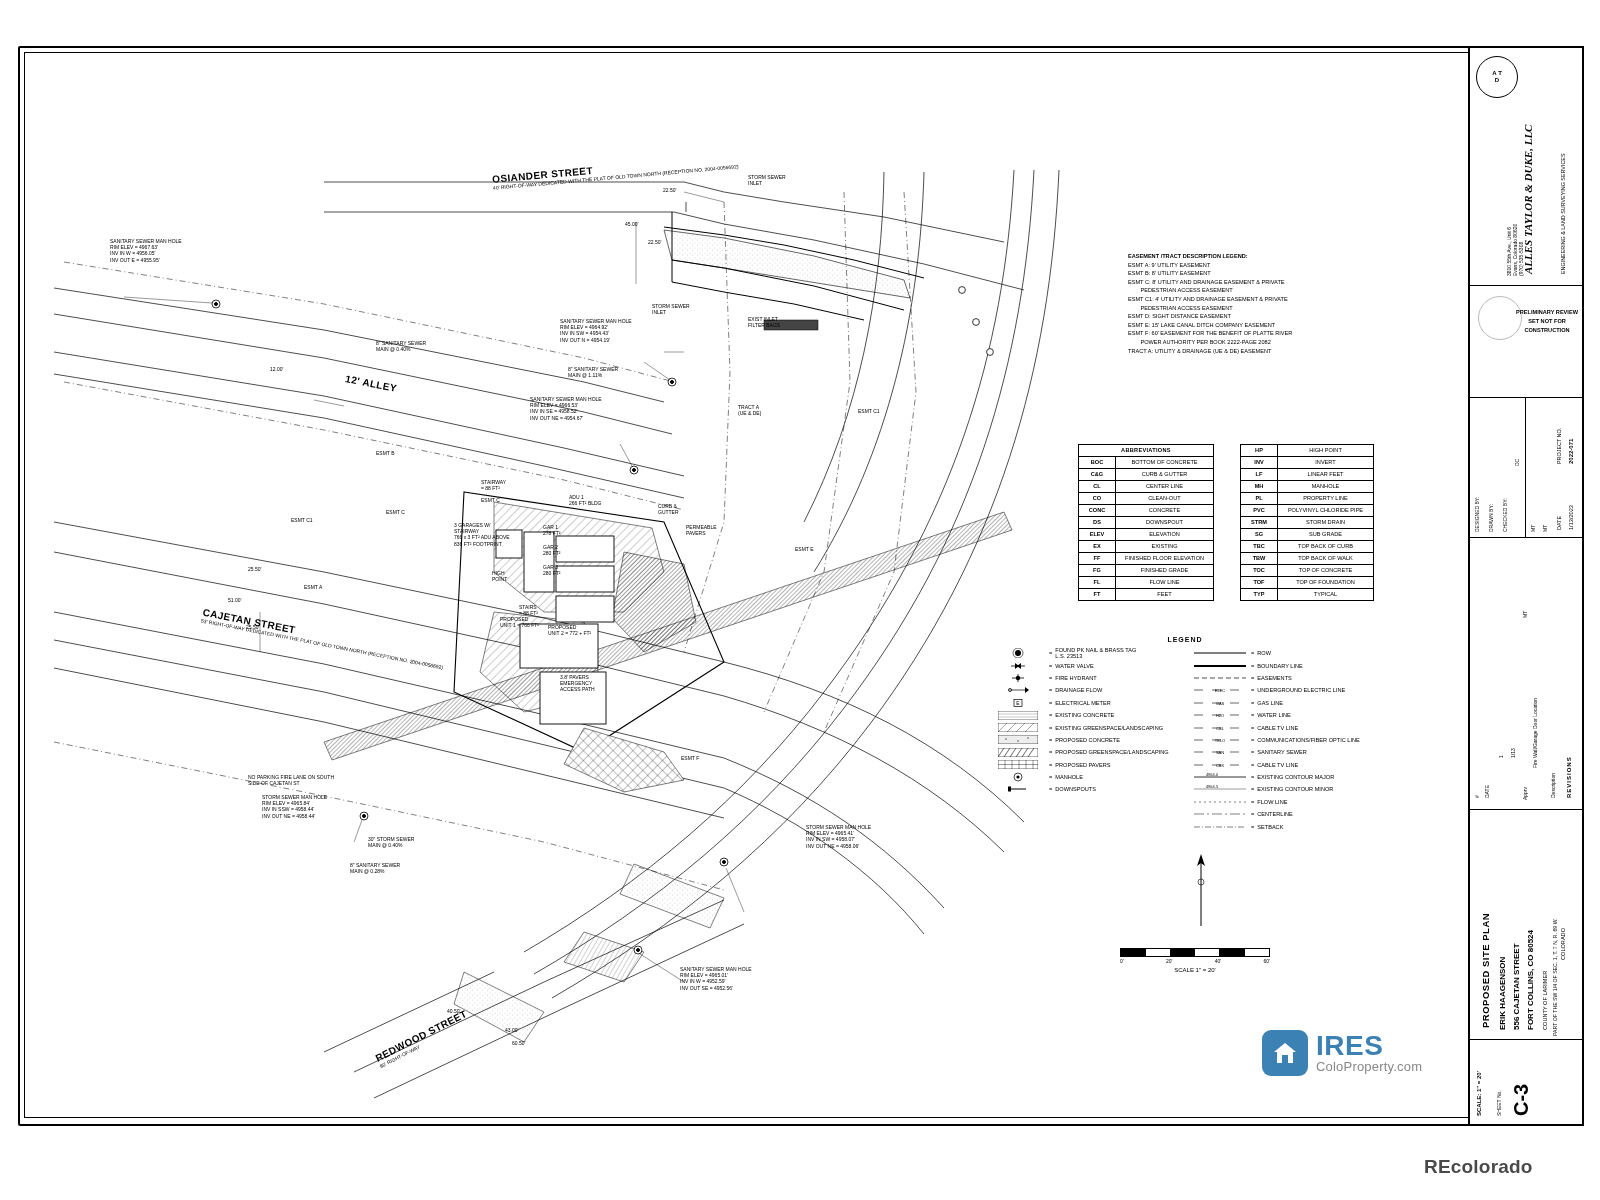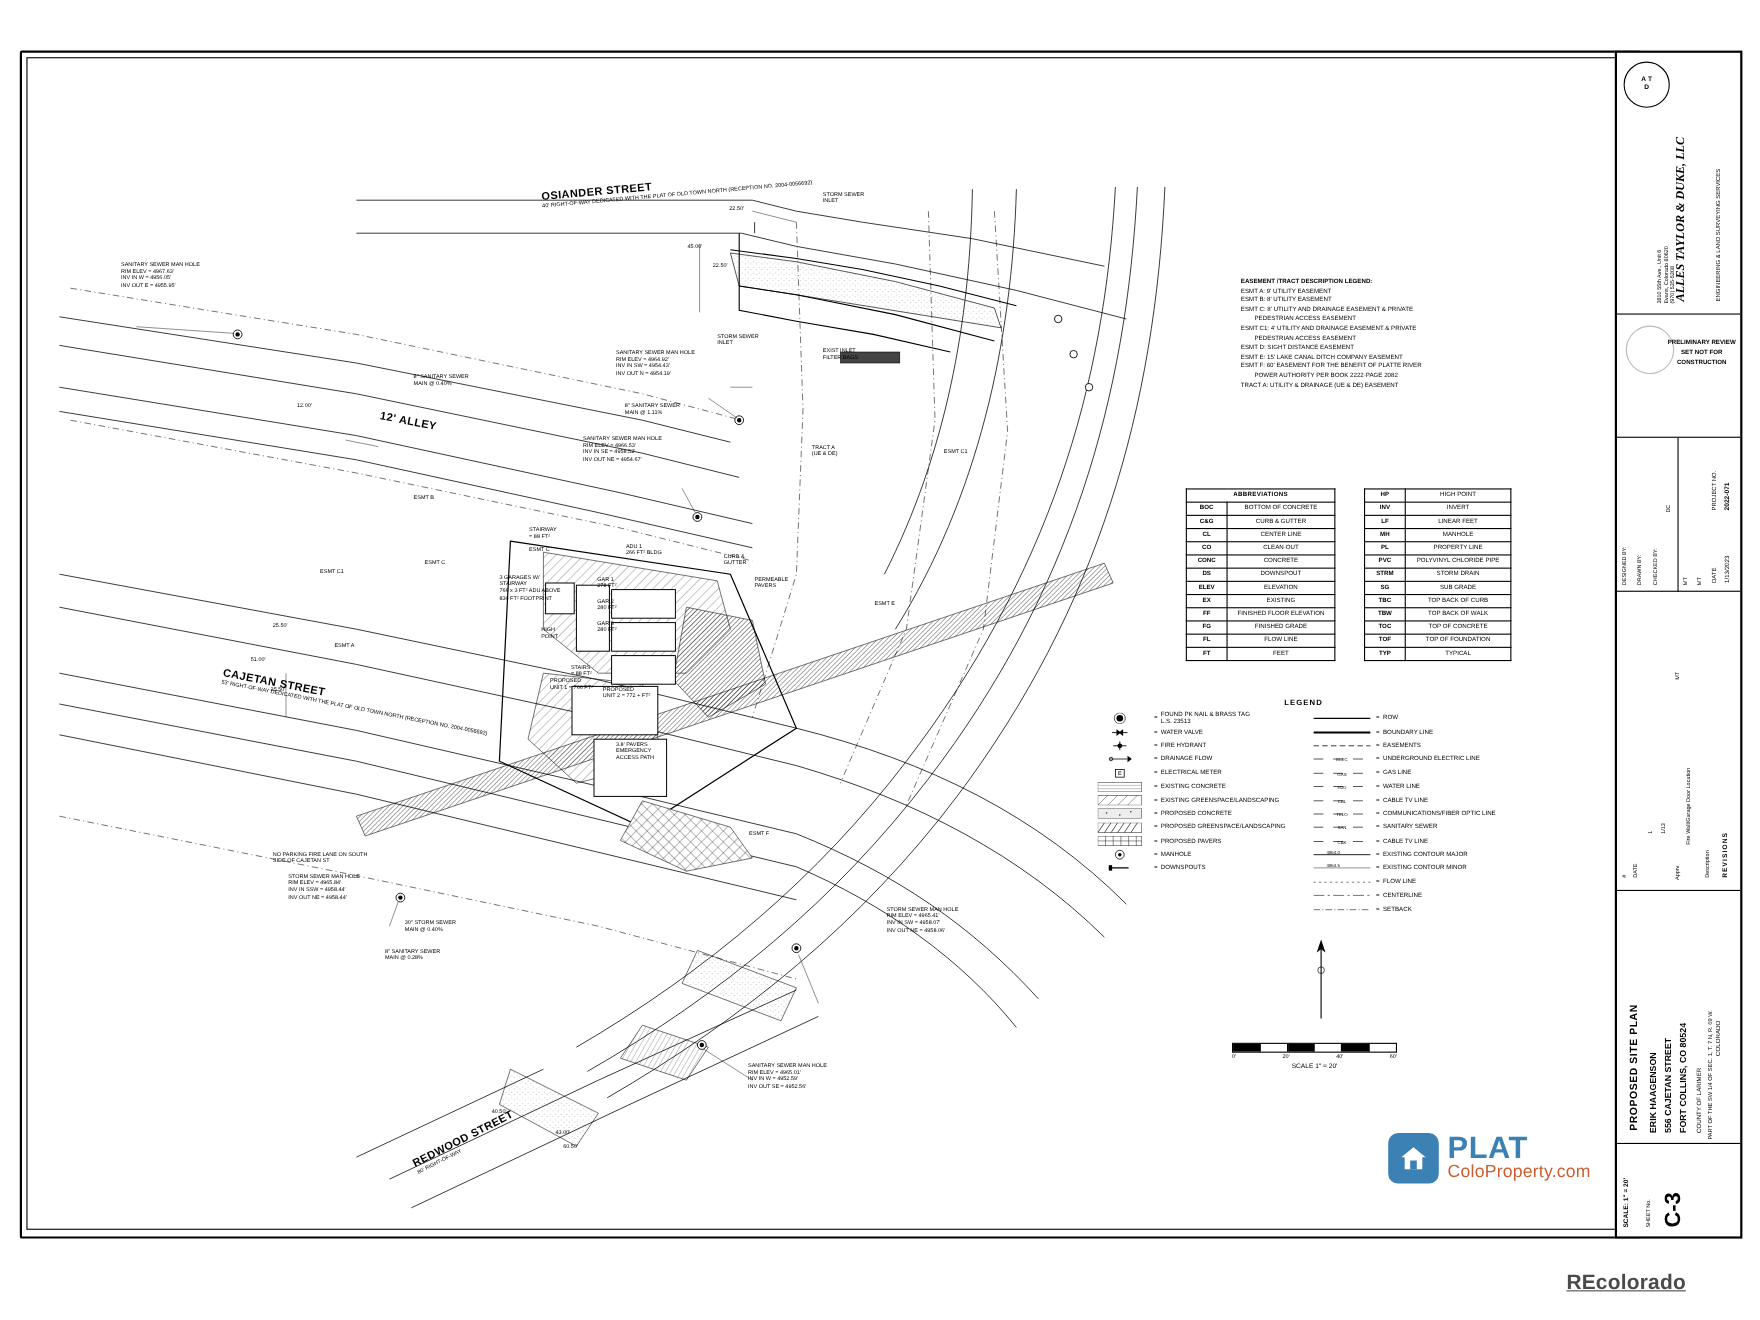--- a/index.html
+++ b/index.html
@@ -52,22 +52,22 @@
   .sbtick{display:flex;justify-content:space-between;font-size:5px;margin-top:1px;}
   .sbtext{text-align:center;font-size:6px;margin-top:3px;}
 
   
   .north{position:absolute;left:1186px;top:852px;width:30px;height:78px;}
 
   
   .wm{position:absolute;left:1262px;top:1020px;width:250px;height:66px;display:flex;align-items:center;gap:8px;opacity:.85;}
   .wm-badge{width:46px;height:46px;border-radius:9px;background:#1b6ca8;display:flex;align-items:center;justify-content:center;}
   .wm-txt1{font-size:28px;font-weight:bold;color:#1b6ca8;letter-spacing:.5px;line-height:26px;}
-  .wm-txt2{font-size:16px;color:#c2410c;letter-spacing:.2px;}
-  .recolorado{position:absolute;left:1424px;top:1156px;font-size:19px;font-weight:bold;color:#4a4a4a;letter-spacing:.2px;text-decoration:underline;}
+  .wm-txt2{font-size:13px;color:#737373;letter-spacing:.2px;}
+  .recolorado{position:absolute;left:1424px;top:1156px;font-size:19px;font-weight:bold;color:#4a4a4a;letter-spacing:.2px;}
 
   
   svg.map{position:absolute;left:24px;top:52px;width:1458px;height:1064px;}
 </style>
 </head>
 <body>
 
 <div id="sheet">
 
   <div class="border-outer"></div>
@@ -860,19 +860,19 @@
   </div>
 
   <div class="wm">
     <div class="wm-badge">
       <svg width="28" height="28" viewBox="0 0 28 28">
           <path d="M14 4 L25 13 L22 13 L22 24 L6 24 L6 13 L3 13 Z" fill="#fff"></path>
           <rect x="11" y="16" width="6" height="8" fill="#1b6ca8"></rect>
         </svg>
     </div>
     <div>
-      <div class="wm-txt1">PLAT</div>
+      <div class="wm-txt1">IRES</div>
       <div class="wm-txt2">ColoProperty.com</div>
     </div>
   </div>
   <div class="recolorado">REcolorado</div>
 
 </div>
 
 </body></html>

